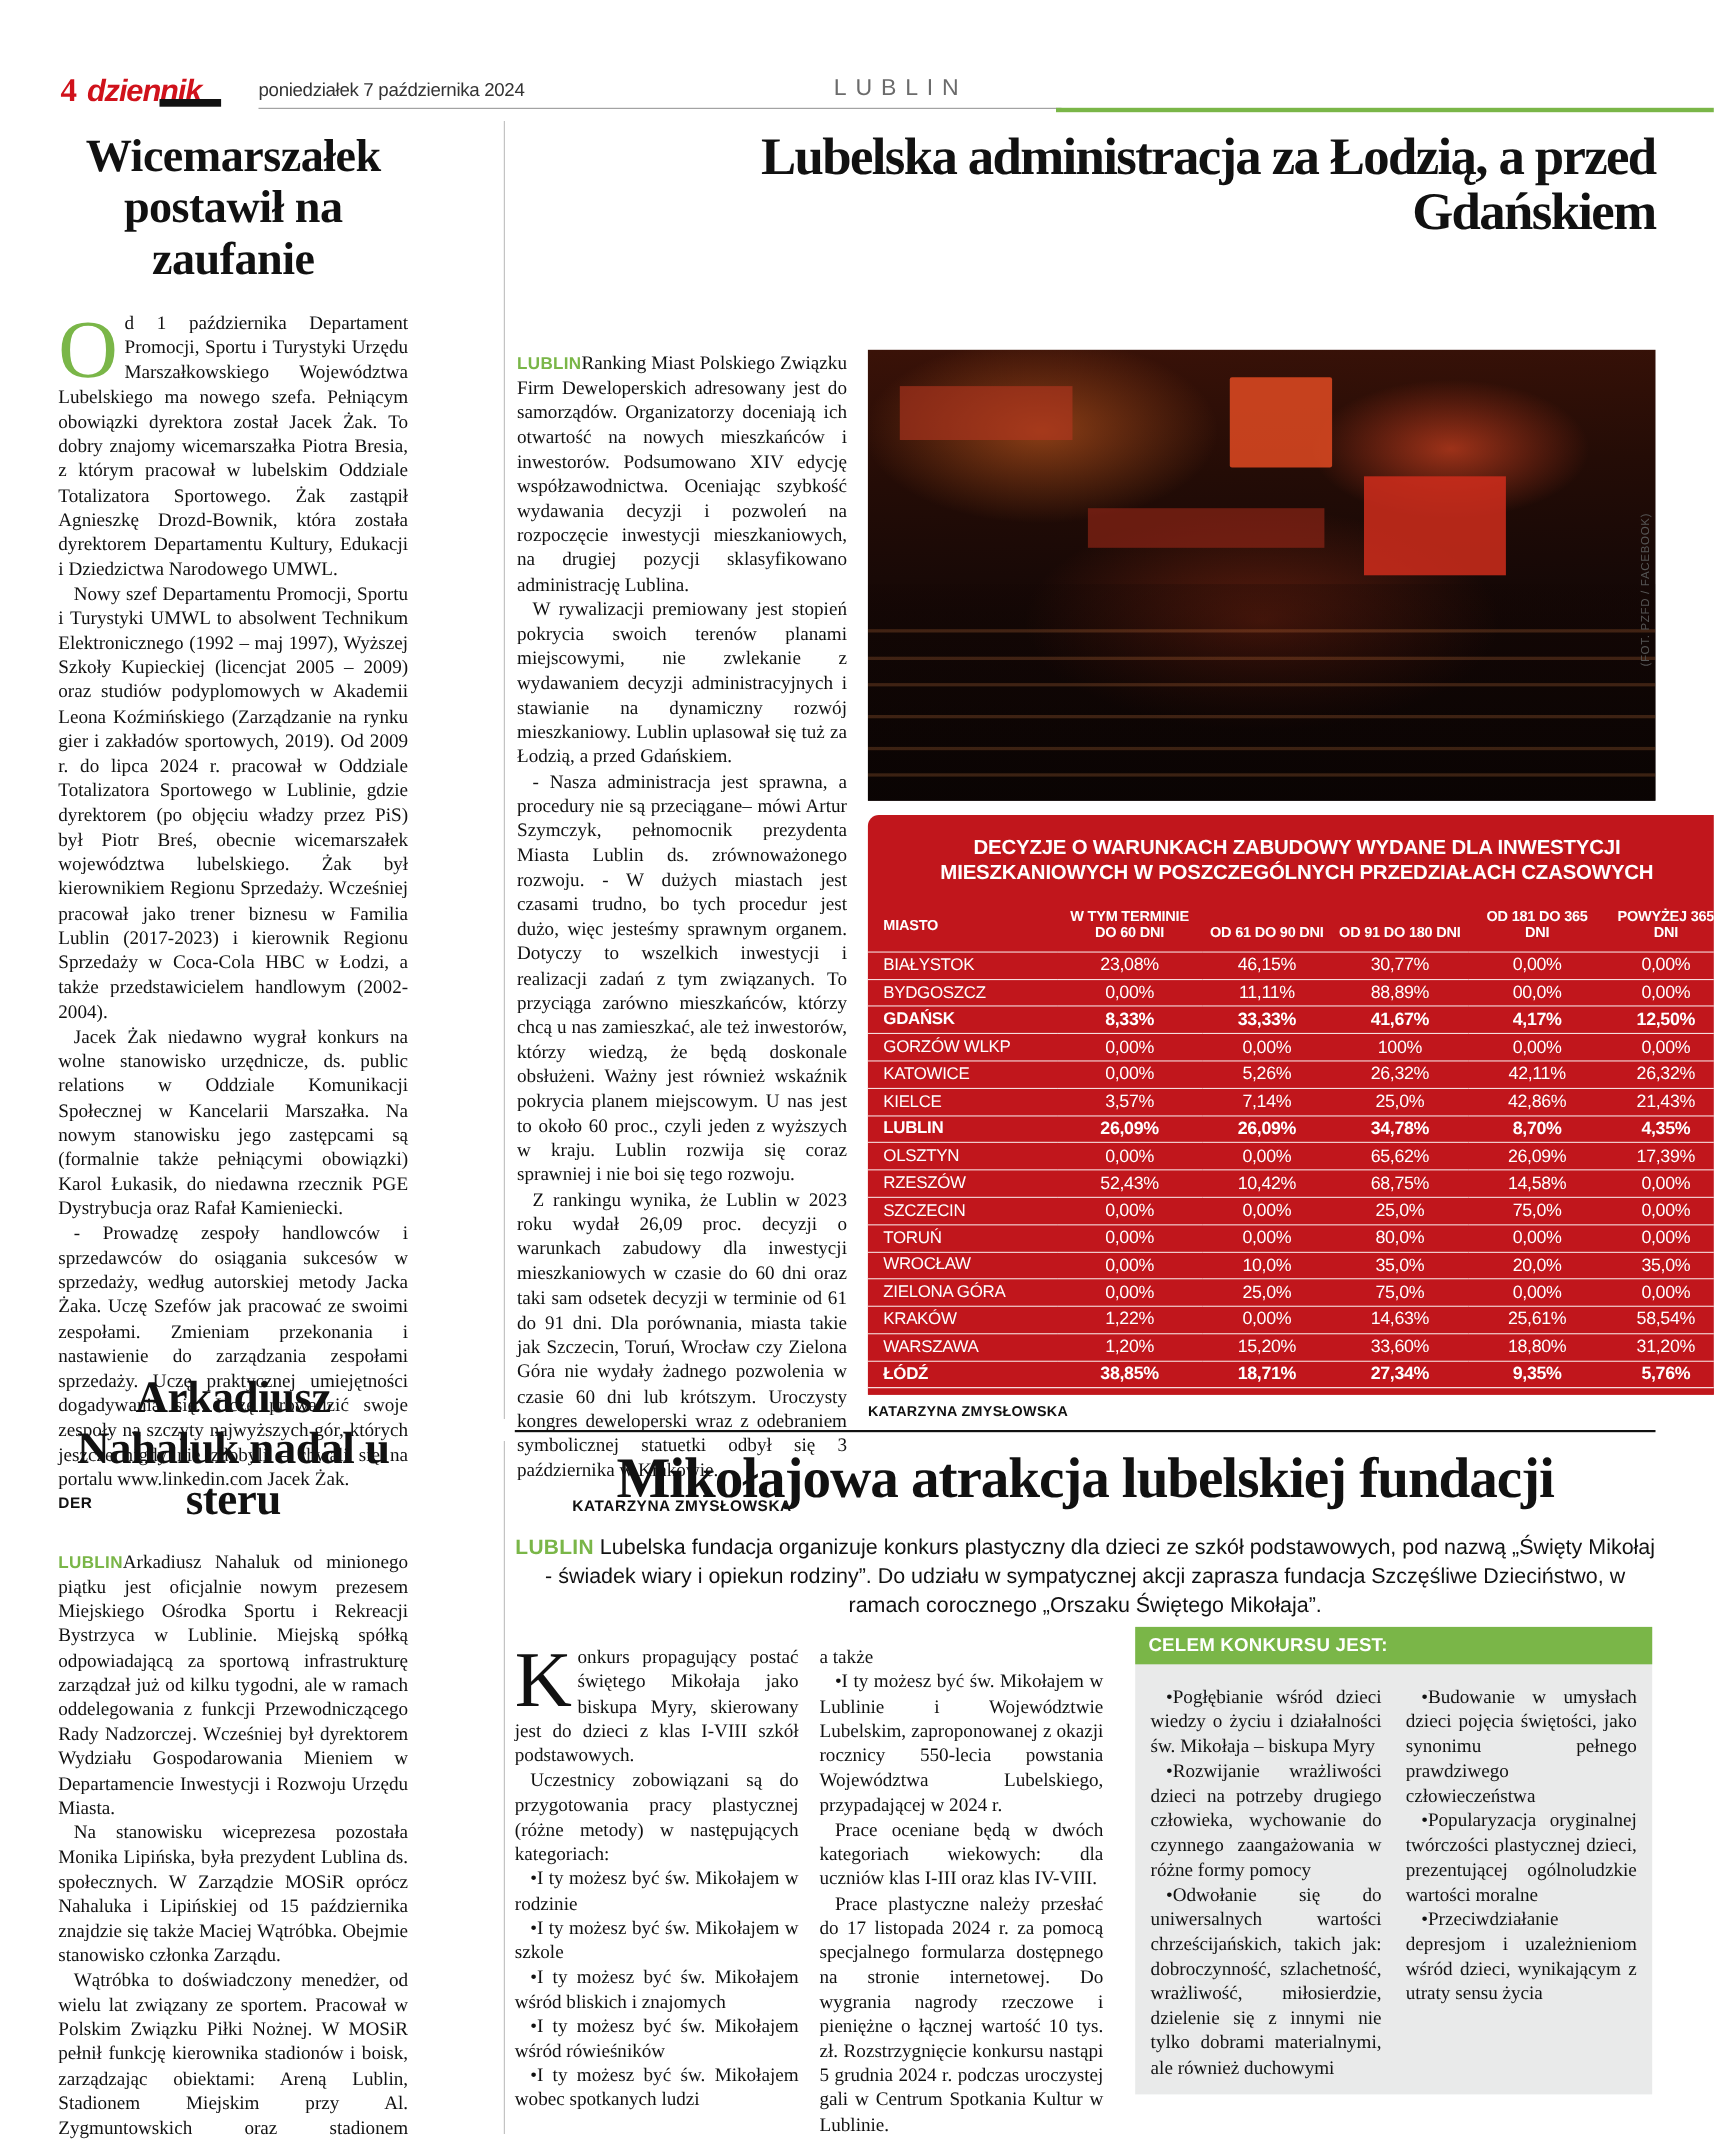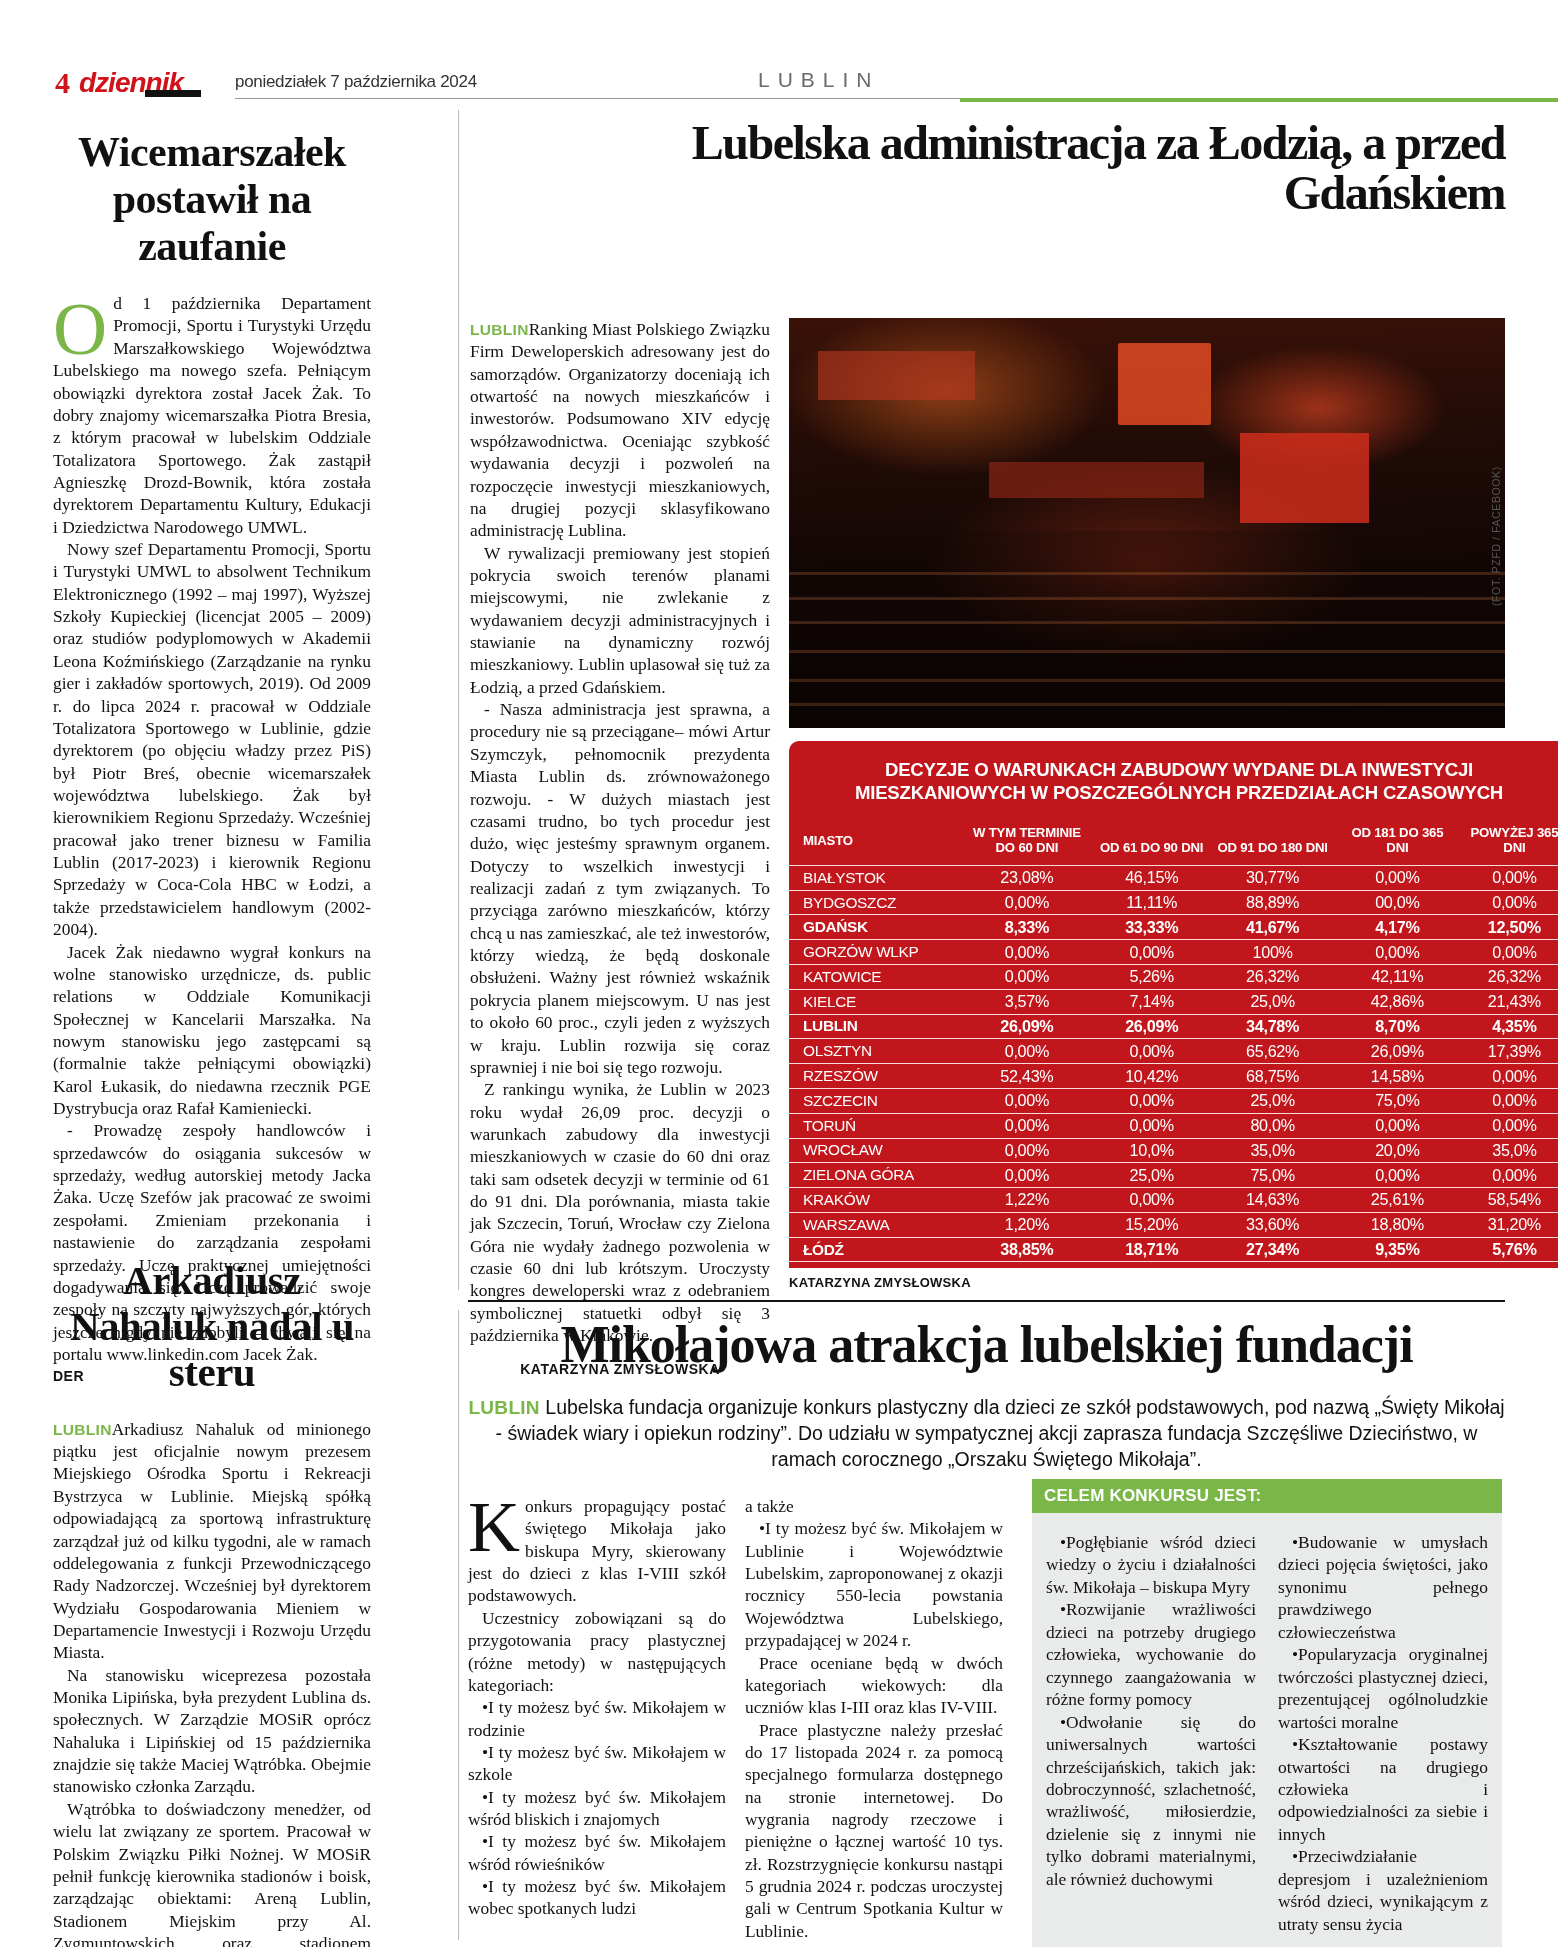--- a/index.html
+++ b/index.html
@@ -25,21 +25,21 @@
   .section-lbl { position:absolute; left:703px; top:6px; font-family:"Liberation Sans", sans-serif; font-size:21px; letter-spacing:8px; color:#6b6b6b; }
   .rule-green { position:absolute; left:905px; top:36px; width:600px; height:4px; background:#7ab648; }
 
   
   .col-left { position:absolute; left:53px; top:118px; width:318px; }
   .vdivider { position:absolute; background:#bdbdbd; width:1px; }
 
   
   h1.hl-left {
     font-family:"Liberation Serif", serif; font-weight:700; font-size:42px; line-height:1.12;
-    text-align:center; margin:11px 0 22px 0; letter-spacing:-0.5px;
+    text-align:center; margin:1px 0 22px 0; letter-spacing:-0.5px;
   }
   h1.hl-main {
     font-family:"Liberation Serif", serif; font-weight:700; font-size:48px; line-height:1.04;
     text-align:right; margin:0; letter-spacing:-1.5px;
   }
   h1.hl-bottom {
     font-family:"Liberation Serif", serif; font-weight:700; font-size:52px; line-height:1.05;
     text-align:center; margin:0; letter-spacing:-1px;
   }
 
@@ -377,19 +377,18 @@
     <div class="kbox-hd">CELEM KONKURSU JEST:</div>
     <div class="kbox-body">
       <div class="kbox-col">
         <p>•Pogłębianie wśród dzieci wiedzy o życiu i działalności św. Mikołaja – biskupa Myry</p>
         <p>•Rozwijanie wrażliwości dzieci na potrzeby drugiego człowieka, wychowanie do czynnego zaangażowania w różne formy pomocy</p>
         <p>•Odwołanie się do uniwersalnych wartości chrześcijańskich, takich jak: dobroczynność, szlachetność, wrażliwość, miłosierdzie, dzielenie się z innymi nie tylko dobrami materialnymi, ale również duchowymi</p>
       </div>
       <div class="kbox-col">
         <p>•Budowanie w umysłach dzieci pojęcia świętości, jako synonimu pełnego prawdziwego człowieczeństwa</p>
         <p>•Popularyzacja oryginalnej twórczości plastycznej dzieci, prezentującej ogólnoludzkie wartości moralne</p>
-        <p>•Kształtowanie postawy otwartości na drugiego człowieka i odpowiedzialności za siebie i innych</p>
         <p>•Przeciwdziałanie depresjom i uzależnieniom wśród dzieci, wynikającym z utraty sensu życia</p>
       </div>
     </div>
   </div>
 
 </div>
 
 </body></html>

